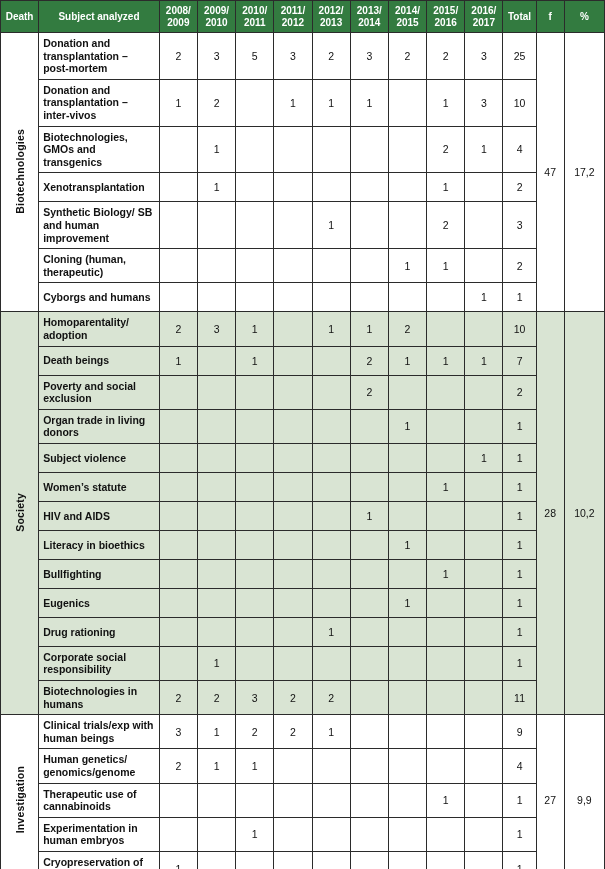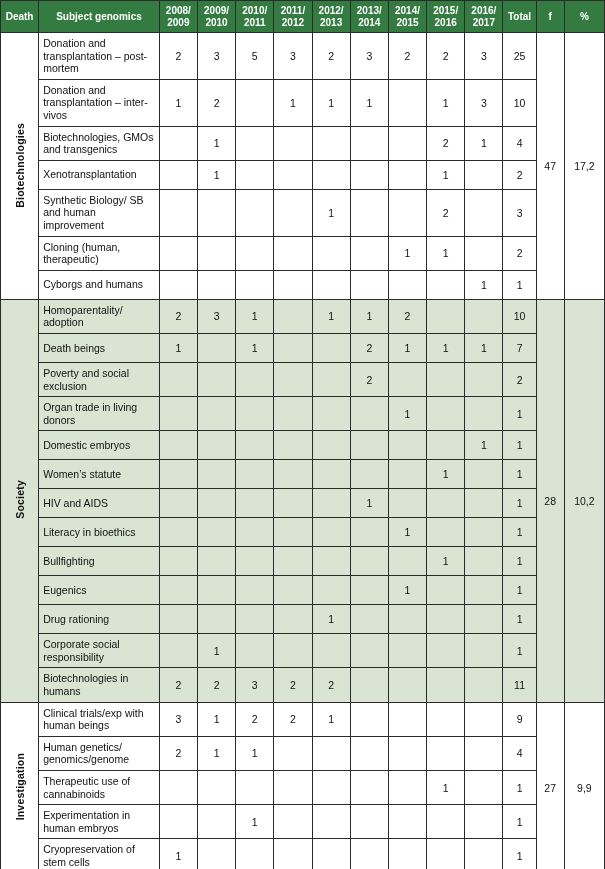--- a/index.html
+++ b/index.html
@@ -40,20 +40,21 @@
     font-size: 10.5px;
     color: #111111;
     height: 29px;
     vertical-align: middle;
     background: #ffffff;
   }
   .subject-cell {
     text-align: left;
     padding: 4px 4px;
     line-height: 1.2;
+    font-weight: bold;
   }
   .num-cell {
     text-align: center;
     padding: 2px 1px;
   }
   .area-cell { text-align: center; }
   .vtext {
     display: inline-block;
     writing-mode: vertical-rl;
     transform: rotate(180deg);
@@ -81,21 +82,21 @@
         <col class="c-year">
         <col class="c-year">
         <col class="c-year">
       <col class="c-total">
       <col class="c-f">
       <col class="c-pct">
     </colgroup>
     <thead>
       <tr>
           <th>Death</th>
-          <th>Subject genomics</th>
+          <th>Subject analyzed</th>
           <th>2008/
 2009</th>
           <th>2009/
 2010</th>
           <th>2010/
 2011</th>
           <th>2011/
 2012</th>
           <th>2012/
 2013</th>
@@ -256,21 +257,21 @@
           <td class="num-cell"></td>
           <td class="num-cell"></td>
           <td class="num-cell"></td>
           <td class="num-cell"></td>
           <td class="num-cell">1</td>
           <td class="num-cell"></td>
           <td class="num-cell"></td>
           <td class="num-cell">1</td>
         </tr>
         <tr class="band">
-          <td class="subject-cell">Domestic embryos</td>
+          <td class="subject-cell">Subject violence</td>
           <td class="num-cell"></td>
           <td class="num-cell"></td>
           <td class="num-cell"></td>
           <td class="num-cell"></td>
           <td class="num-cell"></td>
           <td class="num-cell"></td>
           <td class="num-cell"></td>
           <td class="num-cell"></td>
           <td class="num-cell">1</td>
           <td class="num-cell">1</td>

